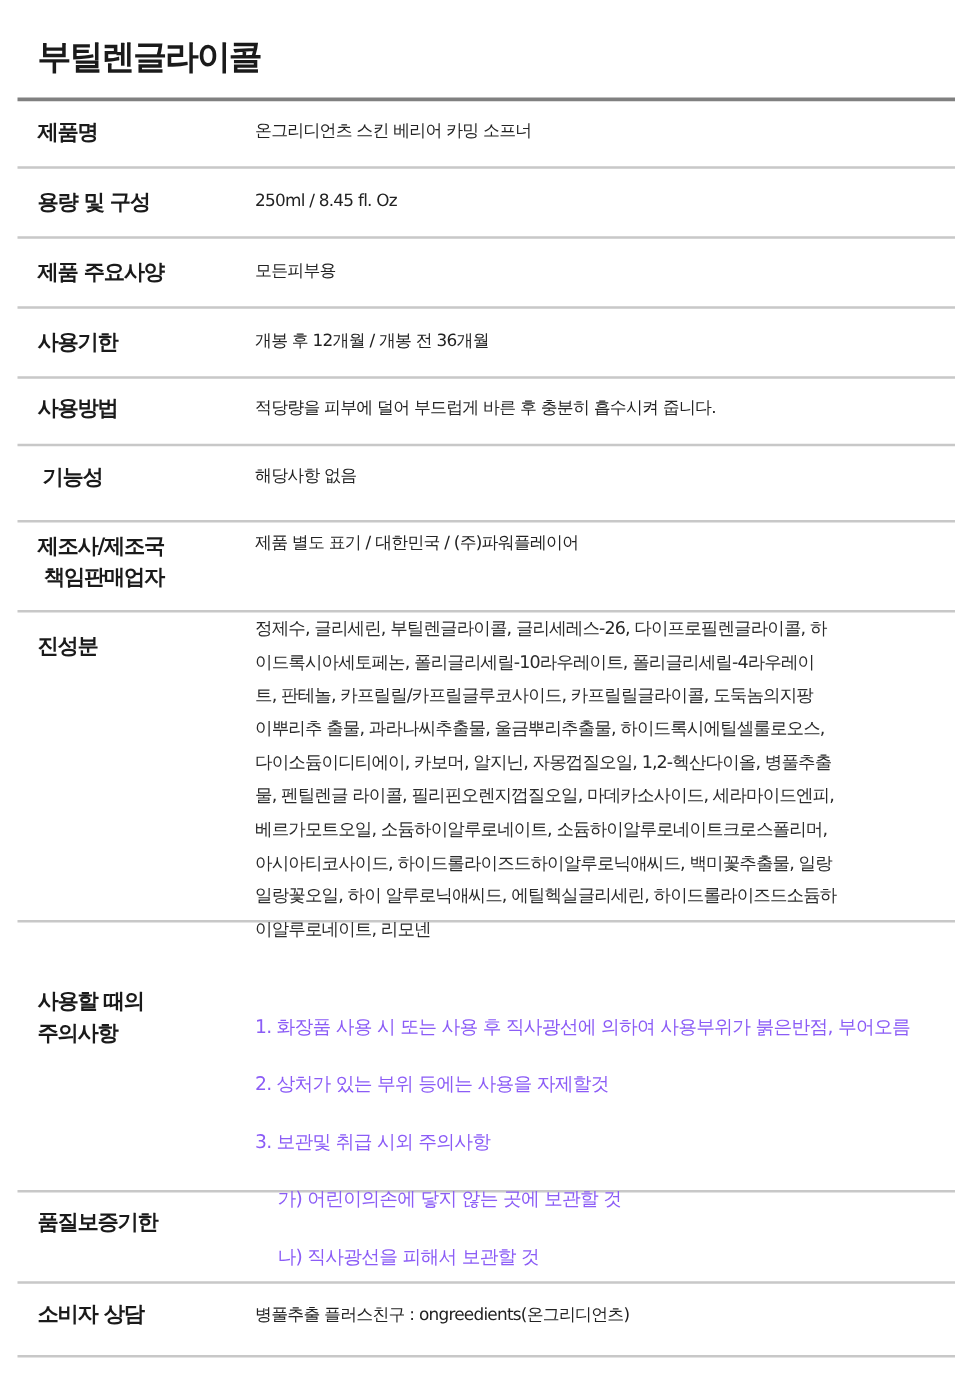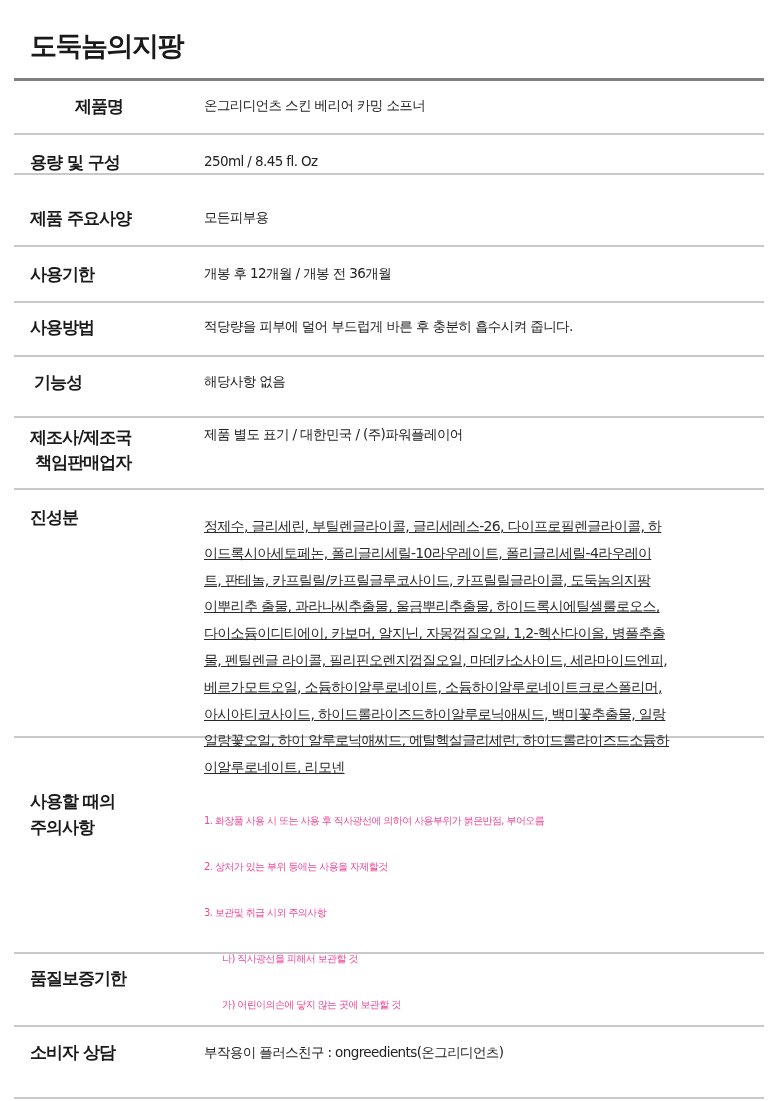--- a/index.html
+++ b/index.html
@@ -59,40 +59,40 @@
     }
     .value.ingredients {
       width: 535px;
       font-size: 14px;
       line-height: 26.8px;
       letter-spacing: -0.7px;
       color: #2a2a2a;
     }
     .caution-list { list-style: none; }
     .caution-list li {
-      font-size: 10px;
+      font-size: 15px;
       line-height: 24px;
       letter-spacing: -0.6px;
-      color: #ec4899;
+      color: #8b5cf6;
       white-space: nowrap;
     }
     .caution-list li.indent { padding-left: 18px; }
   </style>
 </head>
 <body>
 
-<h1 class="page-title">도둑놈의지팡</h1>
+<h1 class="page-title">부틸렌글라이콜</h1>
 <div class="top-rule"></div>
 
 <div class="row" style="top:81px;height:54px;">
-  <div class="label" style="top:13px;margin-left:45px;">제품명</div>
+  <div class="label" style="top:13px;">제품명</div>
   <div class="value" style="top:13px;">온그리디언츠 스킨 베리어 카밍 소프너</div>
 </div>
 
-<div class="row" style="top:135px;height:40px;">
+<div class="row" style="top:135px;height:56px;">
   <div class="label" style="top:15px;">용량 및 구성</div>
   <div class="value" style="top:15px;">250ml / 8.45 fl. Oz</div>
 </div>
 
 <div class="row" style="top:191px;height:56px;">
   <div class="label" style="top:15px;">제품 주요사양</div>
   <div class="value" style="top:15px;">모든피부용</div>
 </div>
 
 <div class="row" style="top:247px;height:56px;text-align:right;">
@@ -111,44 +111,44 @@
 </div>
 
 <div class="row" style="top:412px;height:78px;">
   <div class="label" style="top:13px;line-height:25px;text-align:right;">제조사/제조국
 책임판매업자</div>
   <div class="value" style="top:11px;text-align:center;">제품 별도 표기 / 대한민국 / (주)파워플레이어</div>
 </div>
 
 <div class="row" style="top:490px;height:248px;">
   <div class="label" style="top:15px;">진성분</div>
-  <div class="value ingredients" style="top:23px;text-decoration:underline;">정제수, 글리세린, 부틸렌글라이콜, 글리세레스-26, 다이프로필렌글라이콜, 하
+  <div class="value ingredients" style="top:0;">정제수, 글리세린, 부틸렌글라이콜, 글리세레스-26, 다이프로필렌글라이콜, 하
 이드록시아세토페논,  폴리글리세릴-10라우레이트,  폴리글리세릴-4라우레이
 트,  판테놀,  카프릴릴/카프릴글루코사이드,  카프릴릴글라이콜,  도둑놈의지팡
 이뿌리추 출물, 과라나씨추출물, 울금뿌리추출물, 하이드록시에틸셀룰로오스,
 다이소듐이디티에이, 카보머, 알지닌, 자몽껍질오일, 1,2-헥산다이올, 병풀추출
 물, 펜틸렌글 라이콜, 필리핀오렌지껍질오일, 마데카소사이드, 세라마이드엔피,
 베르가모트오일,  소듐하이알루로네이트,  소듐하이알루로네이트크로스폴리머,
 아시아티코사이드, 하이드롤라이즈드하이알루로닉애씨드, 백미꽃추출물, 일랑
 일랑꽃오일, 하이 알루로닉애씨드, 에틸헥실글리세린, 하이드롤라이즈드소듐하
 이알루로네이트, 리모넨</div>
 </div>
 
 <div class="row" style="top:774px;height:180px;">
   <div class="label" style="top:14px;line-height:26px;">사용할 때의
 주의사항</div>
   <ul class="value caution-list" style="top:13px;">
     <li>1. 화장품 사용 시 또는 사용 후 직사광선에 의하여 사용부위가 붉은반점, 부어오름</li>
     <li>2. 상처가 있는 부위 등에는 사용을 자제할것</li>
     <li>3. 보관및 취급 시외 주의사항</li>
+    <li class="indent">가) 어린이의손에 닿지 않는 곳에 보관할 것</li>
     <li class="indent">나) 직사광선을 피해서 보관할 것</li>
-    <li class="indent">가) 어린이의손에 닿지 않는 곳에 보관할 것</li>
   </ul>
 </div>
 
 <div class="row" style="top:954px;height:73px;">
   <div class="label" style="top:12px;">품질보증기한</div>
 </div>
 
-<div class="row" style="top:1027px;height:72px;">
+<div class="row" style="top:1027px;height:59px;">
   <div class="label" style="top:13px;">소비자 상담</div>
-  <div class="value" style="top:14px;">부작용이 플러스친구 : ongreedients(온그리디언츠)</div>
+  <div class="value" style="top:14px;">병풀추출 플러스친구 : ongreedients(온그리디언츠)</div>
 </div>
 
 </body></html>

